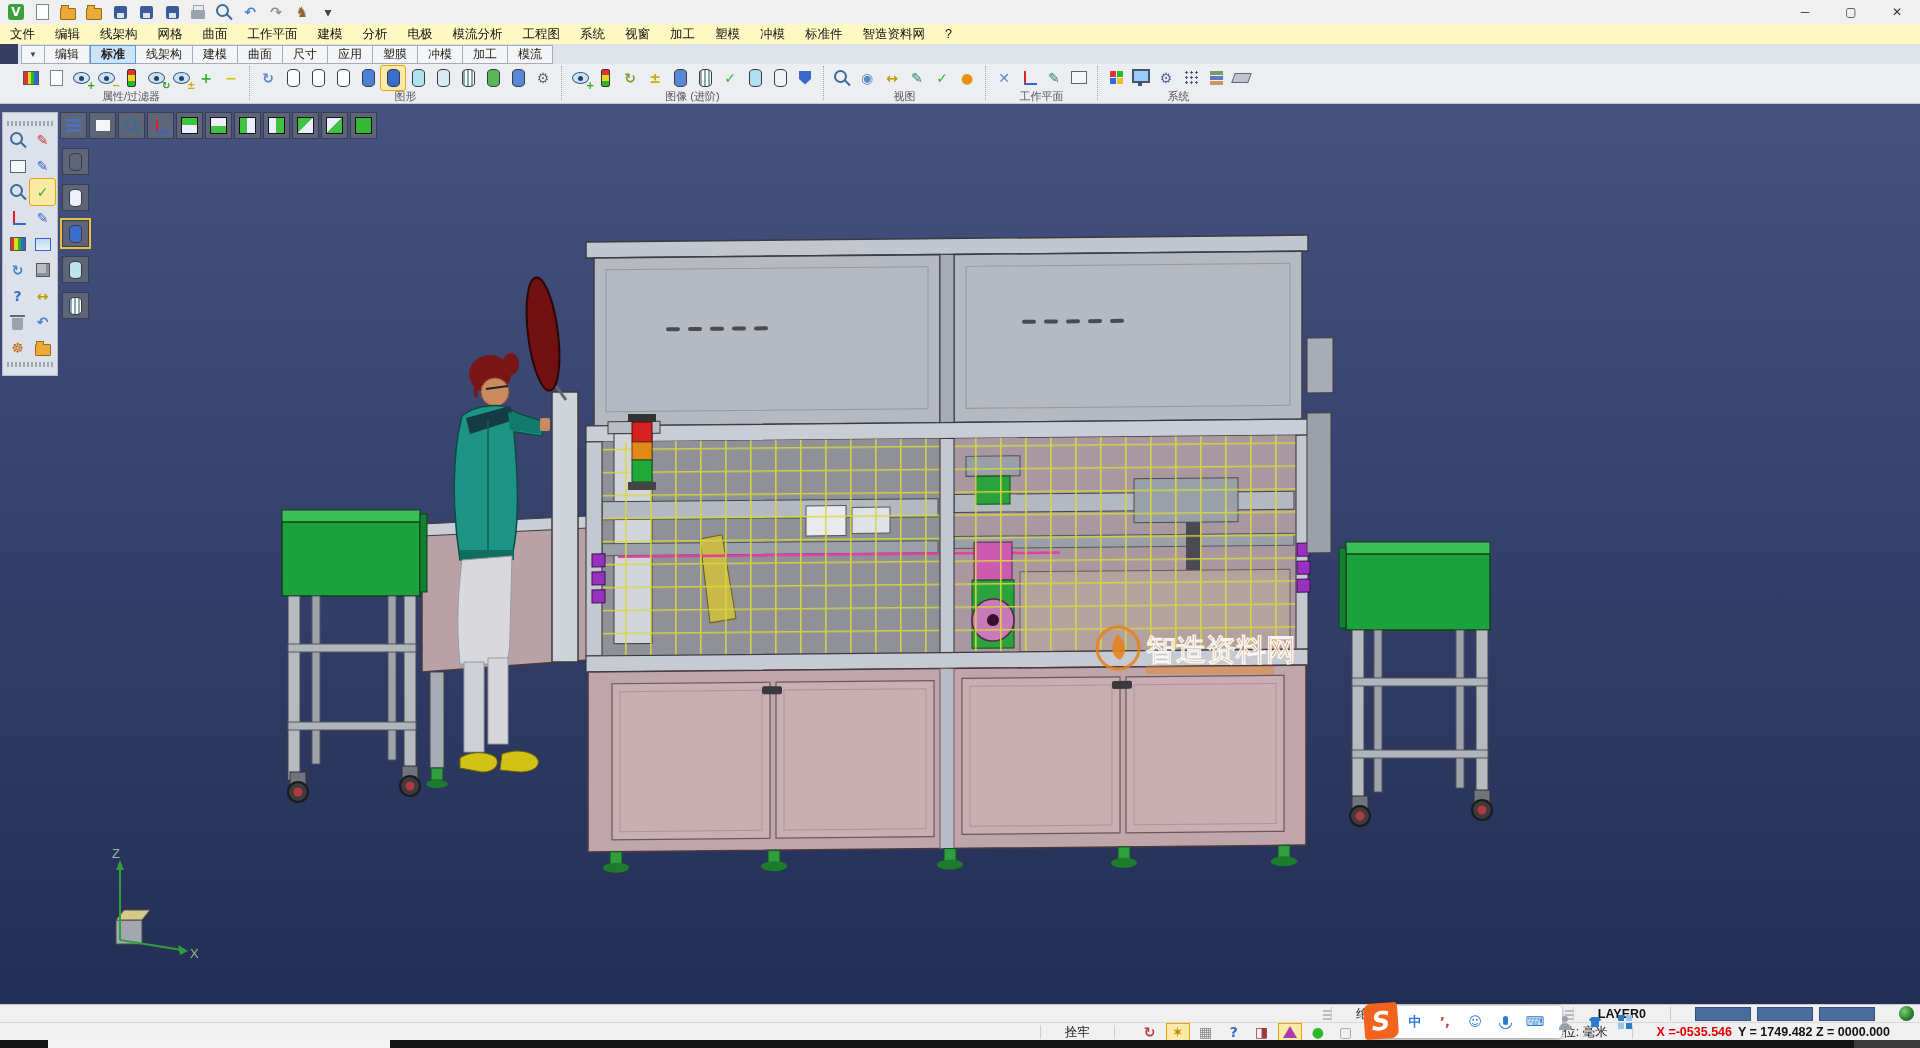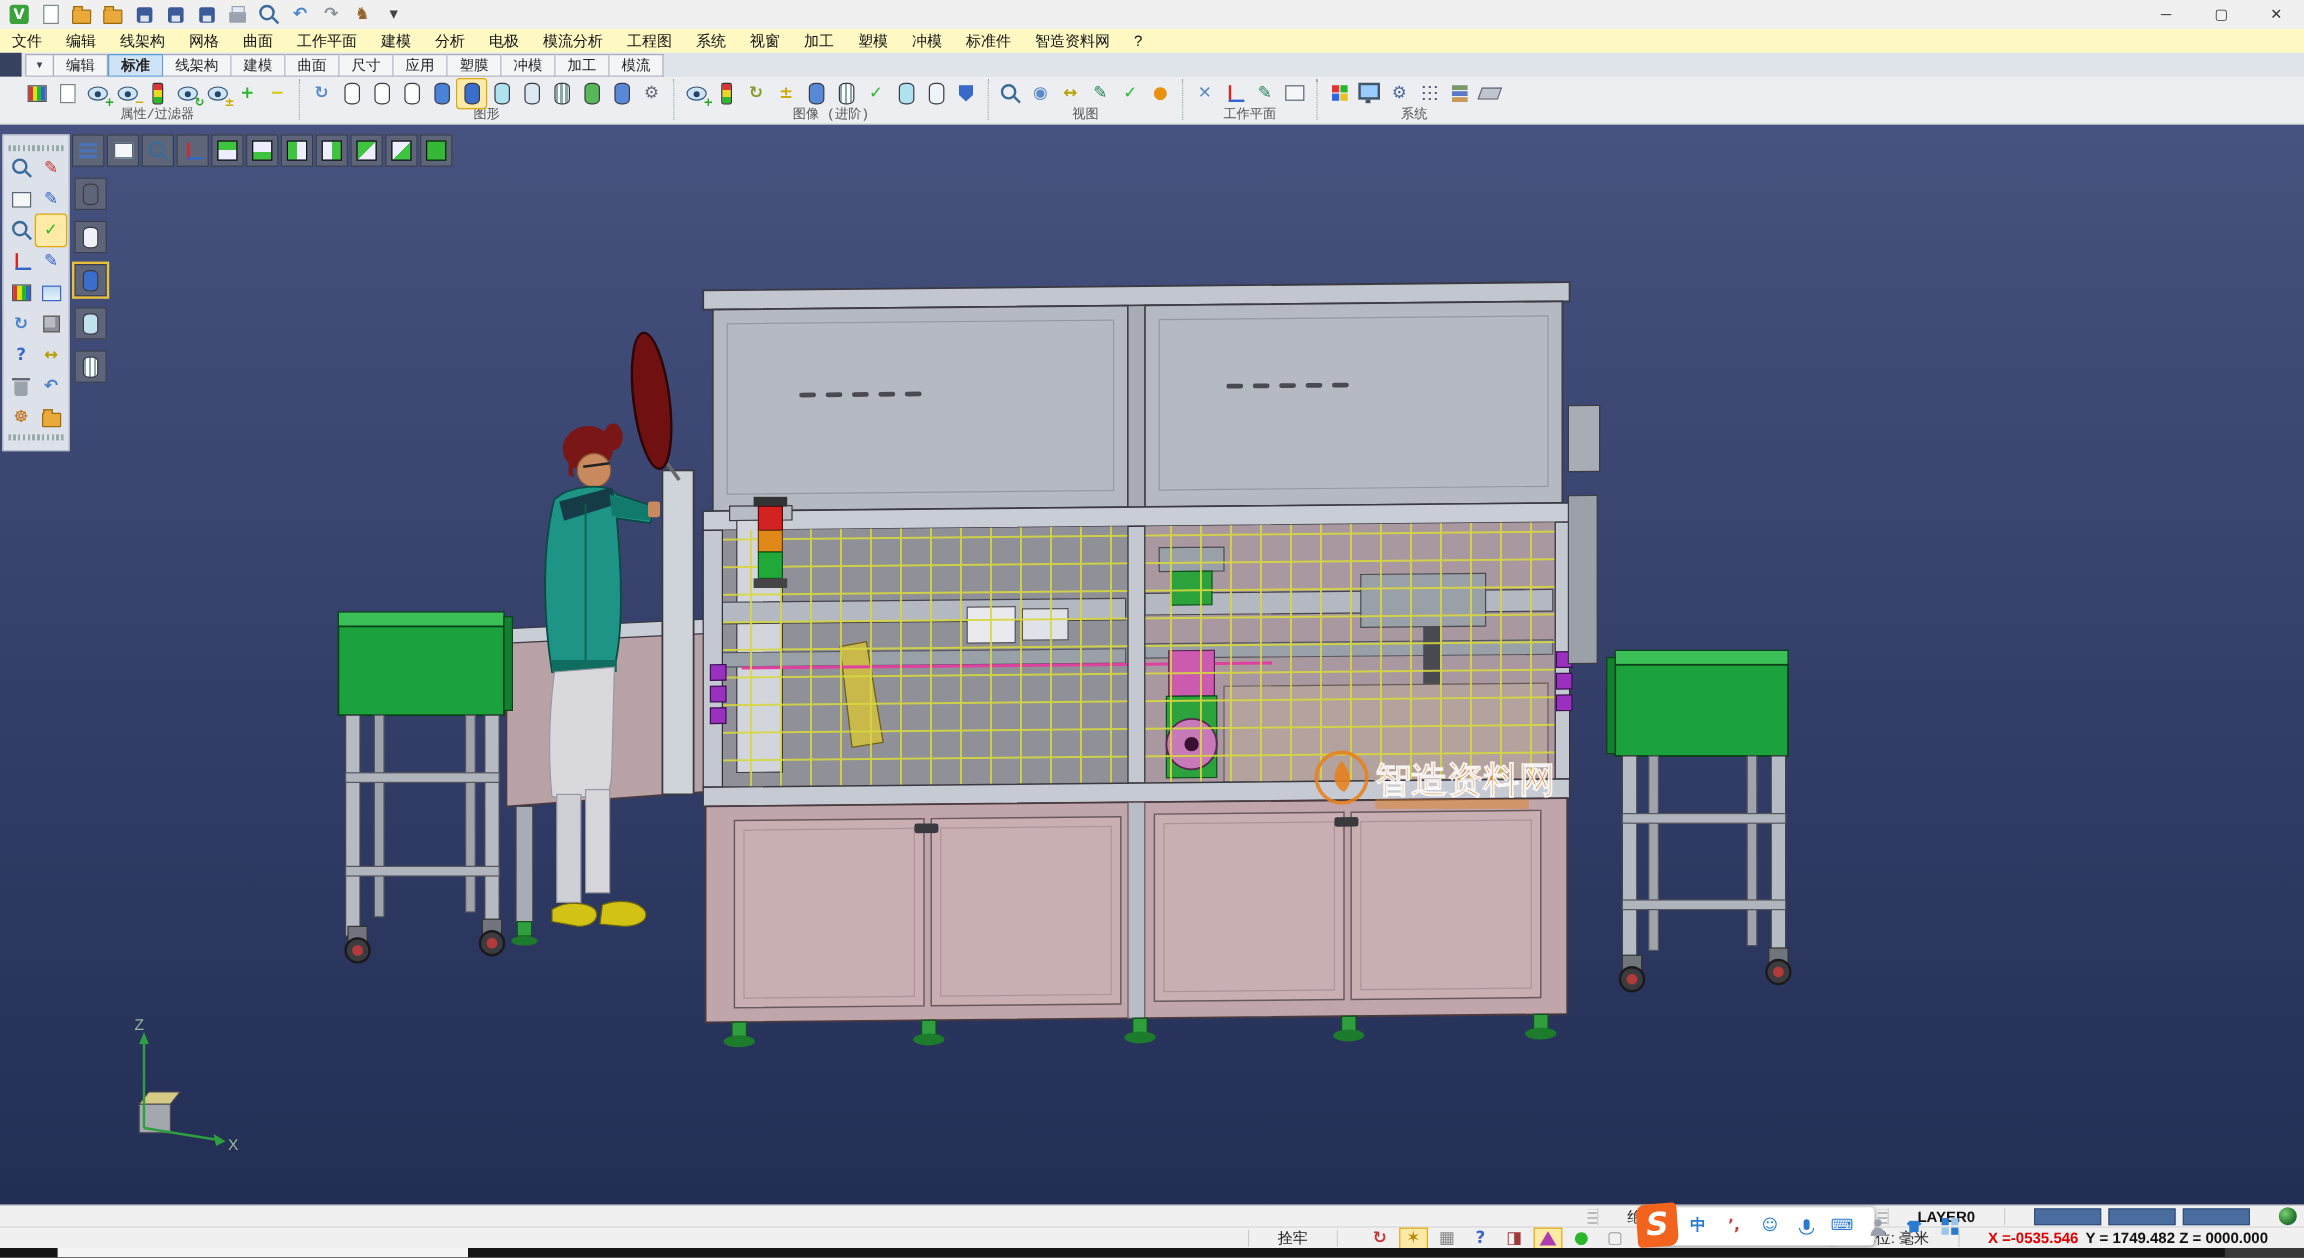--- a/index.html
+++ b/index.html
@@ -25,21 +25,21 @@
   .tab-dd{width:22px;height:17px;background:#f4f5f7;border:1px solid #aab;display:flex;
           align-items:center;justify-content:center;font-size:8px;color:#445;margin-left:3px;}
   .tab{height:17px;line-height:16px;padding:0 10px;background:#f4f5f7;border:1px solid #aab;
        border-left:none;font-size:12px;color:#222;}
   .tab.active{background:#cfe3f6;border:1px solid #5b9bd5;font-weight:bold;}
   
   .ribbon{position:absolute;left:0;top:64px;width:1920px;height:40px;background:#eceef2;
           border-bottom:1px solid #c4c8ce;display:flex;align-items:stretch;padding-left:14px;box-sizing:border-box;}
   .rgroup{display:flex;flex-direction:column;align-items:center;padding:0 5px;}
   .ricons{display:flex;align-items:center;gap:1px;height:27px;}
-  .rlabel{font-size:11px;color:#555;height:12px;line-height:11px;white-space:nowrap;font-family:Liberation Mono, monospace;}
+  .rlabel{font-size:11px;color:#555;height:12px;line-height:11px;white-space:nowrap;}
   .rsep{border-left:1px dotted #9aa;height:34px;margin:2px 1px;}
   
   .tbtn{display:inline-flex;align-items:center;justify-content:center;width:24px;height:24px;border-radius:2px;position:relative;}
   .tbtn.active{background:#fdeaa6;outline:1.5px solid #e0a800;}
   .ic{display:inline-block;position:relative;}
   .gi{font-family:"DejaVu Sans",sans-serif;font-size:14px;line-height:16px;font-weight:bold;text-align:center;}
   .logo{width:16px;height:16px;background:#3aa23a;color:#fff;font:bold 12px/16px "DejaVu Sans",sans-serif;text-align:center;border-radius:3px;}
   .doc{width:11px;height:14px;background:#fff;border:1px solid #788;}
   .folder{width:14px;height:10px;background:#eaa939;border:1px solid #9a6c10;border-radius:1px;position:relative;margin-top:3px;}
   .folder::before{content:"";position:absolute;top:-4px;left:0;width:6px;height:3px;background:#eaa939;border:1px solid #9a6c10;border-bottom:none;}

